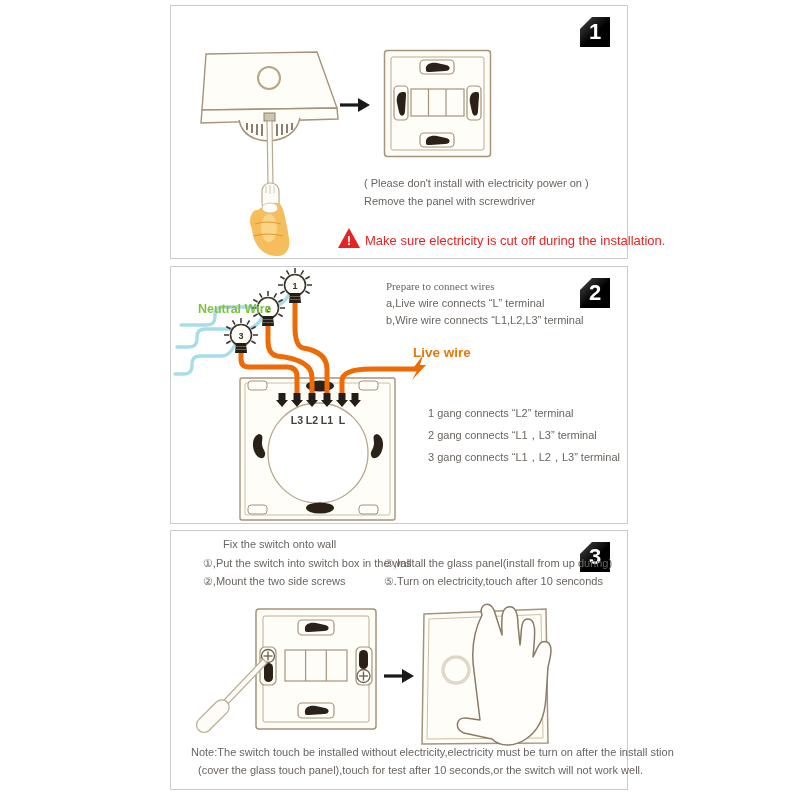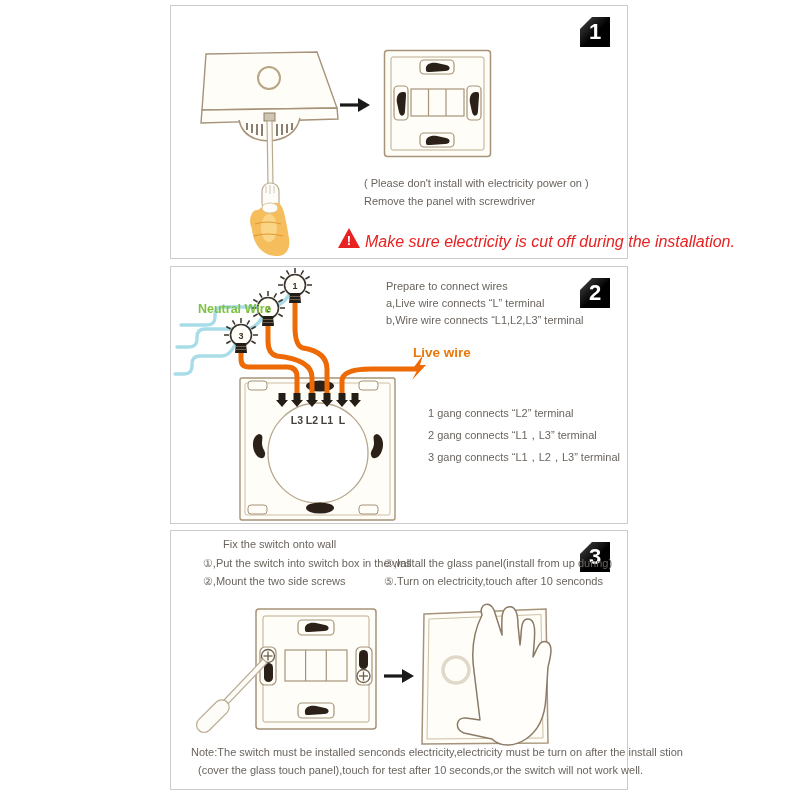--- a/index.html
+++ b/index.html
@@ -9,21 +9,21 @@
   #panel1{top:5px;height:252px;}
   #panel2{top:266px;height:256px;}
   #panel3{top:530px;height:258px;}
   .badge{position:absolute;right:17px;top:11px;width:30px;height:30px;
          background:linear-gradient(135deg,#4a4a4a 0%,#000 55%);
          color:#fff;font-weight:bold;font-size:22px;line-height:30px;text-align:center;}
   .badge::before{content:"";position:absolute;left:0;top:0;width:0;height:0;
          border-top:12px solid #ffffff;border-right:12px solid transparent;}
   .txt{position:absolute;color:#6a645e;font-size:11px;white-space:nowrap;}
   .txt div{height:18px;line-height:18px;}
-  .warn-txt{position:absolute;color:#e62222;font-size:16px;white-space:nowrap;font-style:italic;}
+  .warn-txt{position:absolute;color:#e62222;font-size:13px;white-space:nowrap;}
   .note .txt-line{height:18px;line-height:18px;}
   svg{position:absolute;}
   .nw-label{font-weight:bold;}
 </style>
 </head>
 <body>
 
 <div class="panel" id="panel1">
   <div class="badge">1</div>
 
@@ -187,21 +187,21 @@
     <g transform="translate(70,68)">
       <use href="#bulbglyph" xlink:href="#bulbglyph"></use>
       <text x="0" y="3.5" text-anchor="middle" font-size="9" font-weight="bold" fill="#39332b">3</text>
     </g>
 
     <text x="27" y="46" class="nw-label" font-size="12.5" fill="#7dc242">Neutral Wire</text>
     <text x="242" y="90" class="nw-label" font-size="13.5" fill="#e8780a">Live wire</text>
   </svg>
 
   <div class="txt" style="left:215px;top:11px;">
-    <div style="height:17px;line-height:17px;">Prepare to connect wires</div>
+    <div style="height:17px;line-height:17px;font-family:Liberation Serif, serif;">Prepare to connect wires</div>
     <div style="height:17px;line-height:17px;">a,Live wire connects “L” terminal</div>
     <div style="height:17px;line-height:17px;">b,Wire wire connects “L1,L2,L3” terminal</div>
   </div>
 
   <div class="txt" style="left:257px;top:135px;">
     <div style="height:22px;line-height:22px;">1 gang connects “L2” terminal</div>
     <div style="height:22px;line-height:22px;">2 gang connects “L1，L3” terminal</div>
     <div style="height:22px;line-height:22px;">3 gang connects “L1，L2，L3” terminal</div>
   </div>
 </div>
@@ -268,16 +268,16 @@
     </g>
     <path d="M66,14 C62,3 74,-1 78,9 L86,34
          C86,22 84,8 92,6 C100,4 102,14 102,24 L104,44
          C106,30 104,18 112,18 C120,18 119,32 118,44 L117,56
          C122,46 124,38 131,41 C138,44 134,58 132,66 L130,96
          C129,116 122,130 110,138 C98,146 84,146 76,138 L48,132
          C38,128 40,116 50,117 L64,119 L58,70 C55,50 58,30 66,14 Z" fill="#fffefb" stroke="#8a7a66" stroke-width="1.5" stroke-linejoin="round"></path>
   </svg>
 
   <div class="txt note" style="left:20px;top:212px;">
-    <div class="txt-line">Note:The switch must be installed senconds electricity,electricity must be turn on after the install stion</div>
+    <div class="txt-line">Note:The switch touch be installed without electricity,electricity must be turn on after the install stion</div>
     <div class="txt-line" style="padding-left:7px;">(cover the glass touch panel),touch for test after 10 seconds,or the switch will not work well.</div>
   </div>
 </div>
 
 </body></html>

